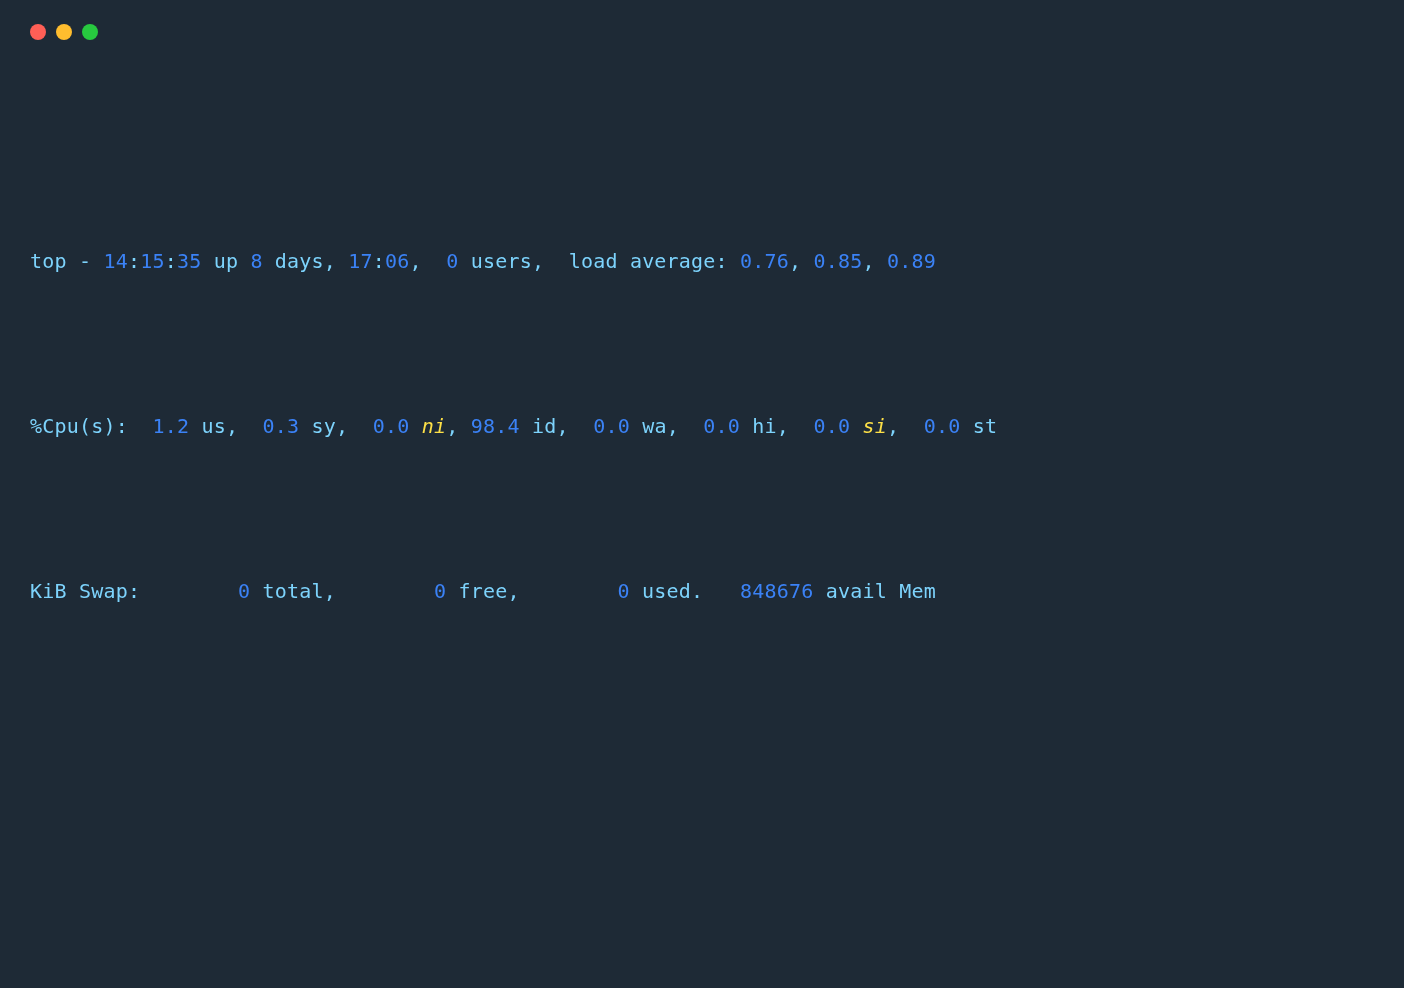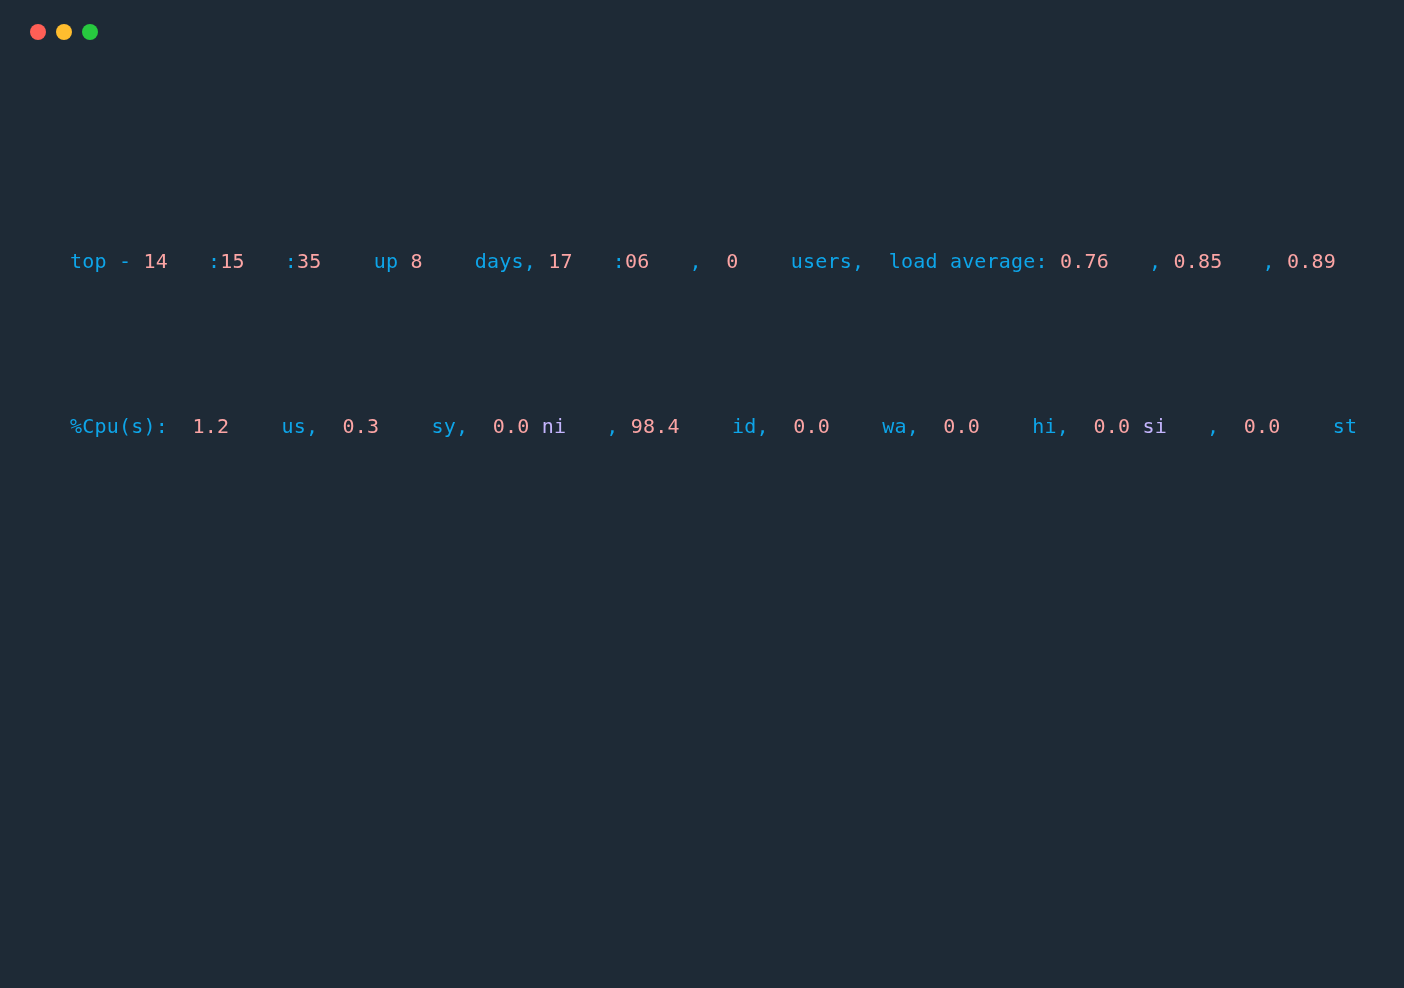--- a/index.html
+++ b/index.html
@@ -26,23 +26,23 @@
   }
   .dot {
     width: 16px;
     height: 16px;
     border-radius: 50%;
   }
   .dot.red { background: #ff5f56; }
   .dot.yellow { background: #ffbd2e; }
   .dot.green { background: #27c93f; }
 
-  .hl { color: #fca5a5; } 
-  .yl { color: #c4b5fd; } 
-  .wt { color: #0ea5e9; margin-left: 40px; } 
+  .hl { color: #3b82f6; } 
+  .yl { color: #fde047; font-style: italic; } 
+  .wt { color: #7dd3fc; } 
 
   .content { white-space: pre; letter-spacing: 0.2px; }
 
   .summary { margin-bottom: 28px; }
 </style>
 </head>
 <body>
 
 <div class="window">
   <div class="titlebar">
@@ -53,17 +53,18 @@
 
   <div class="content">
     <div class="summary">
       
       <div><span class="wt">top - </span><span class="hl">14</span><span class="wt">:</span><span class="hl">15</span><span class="wt">:</span><span class="hl">35</span><span class="wt"> up </span><span class="hl">8</span><span class="wt"> days, </span><span class="hl">17</span><span class="wt">:</span><span class="hl">06</span><span class="wt">,  </span><span class="hl">0</span><span class="wt"> users,  load average: </span><span class="hl">0.76</span><span class="wt">, </span><span class="hl">0.85</span><span class="wt">, </span><span class="hl">0.89</span></div>
       
       
       <div><span class="wt">%Cpu(s):  </span><span class="hl">1.2</span><span class="wt"> us,  </span><span class="hl">0.3</span><span class="wt"> sy,  </span><span class="hl">0.0</span><span class="yl"> ni</span><span class="wt">, </span><span class="hl">98.4</span><span class="wt"> id,  </span><span class="hl">0.0</span><span class="wt"> wa,  </span><span class="hl">0.0</span><span class="wt"> hi,  </span><span class="hl">0.0</span><span class="yl"> si</span><span class="wt">,  </span><span class="hl">0.0</span><span class="wt"> st</span></div>
       
       
+      <div><span class="wt">KiB Swap:        </span><span class="hl">0</span><span class="wt"> total,        </span><span class="hl">0</span><span class="wt"> free,        </span><span class="hl">0</span><span class="wt"> used.   </span><span class="hl">848676</span><span class="wt"> avail Mem</span></div>
     </div>
 
     
   </div>
 </div>
 
 </body></html>

